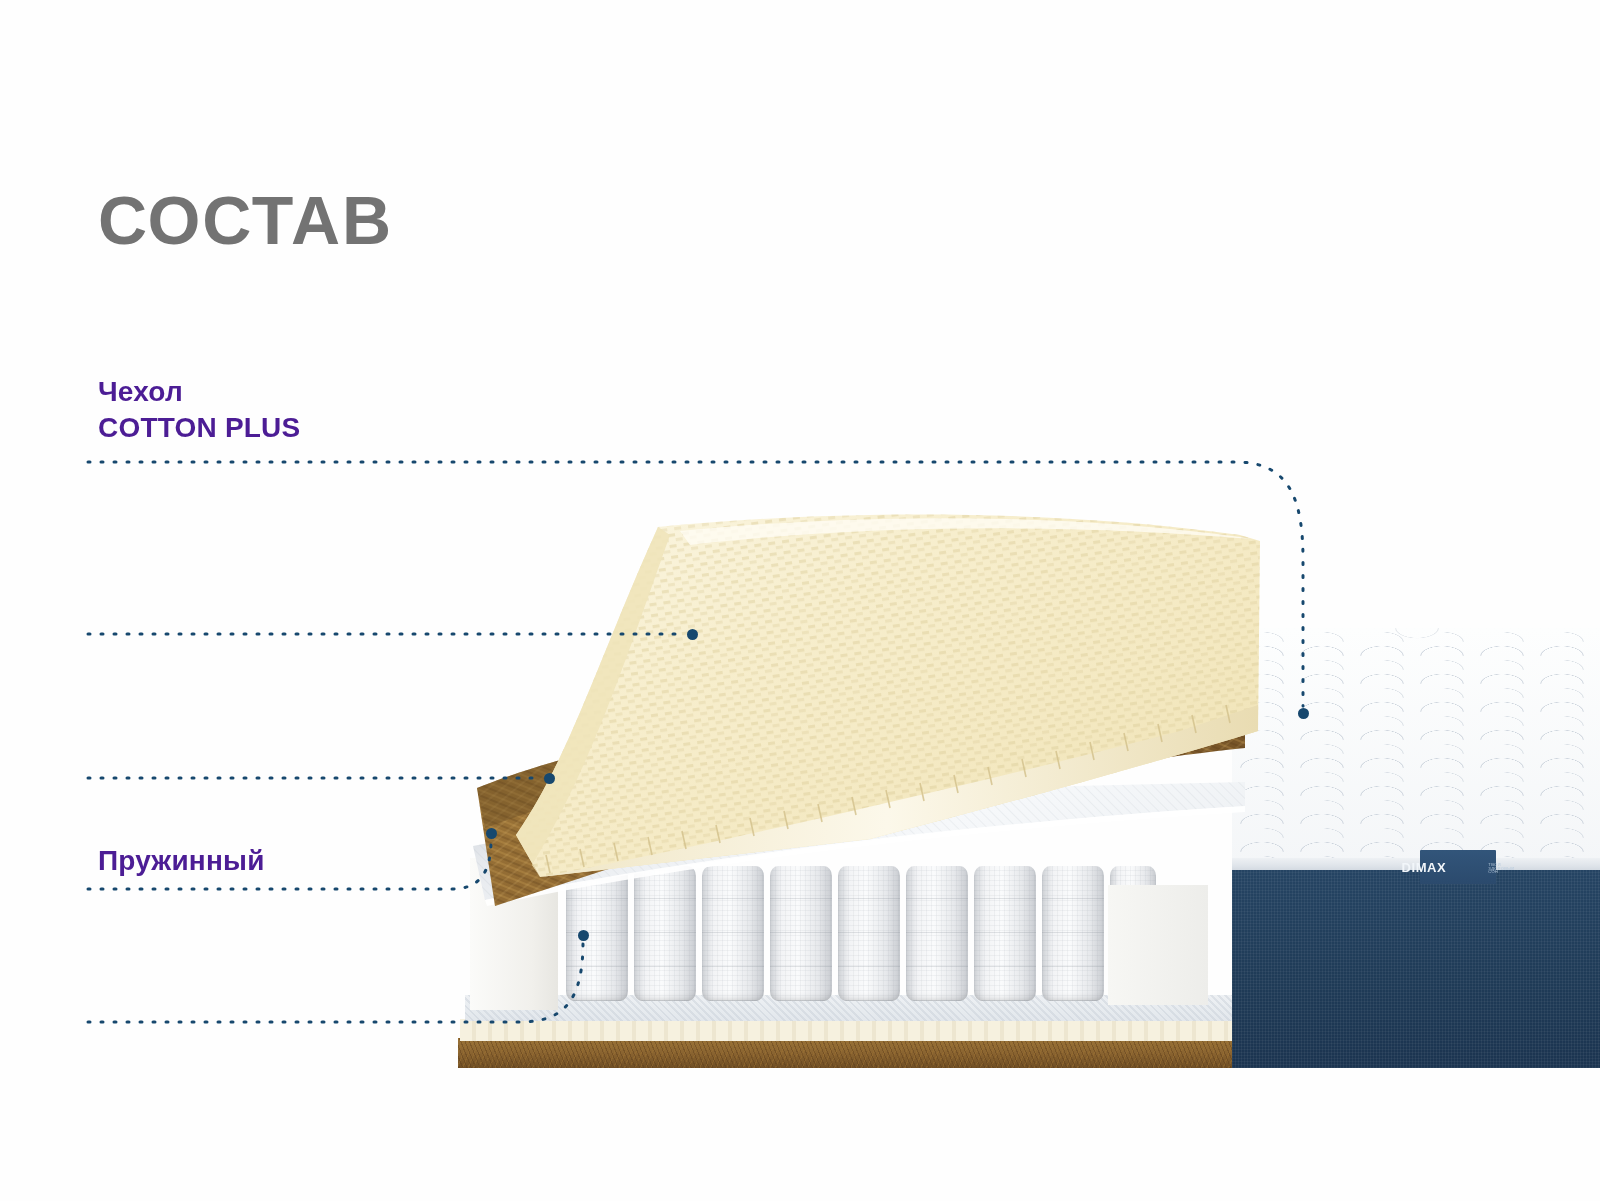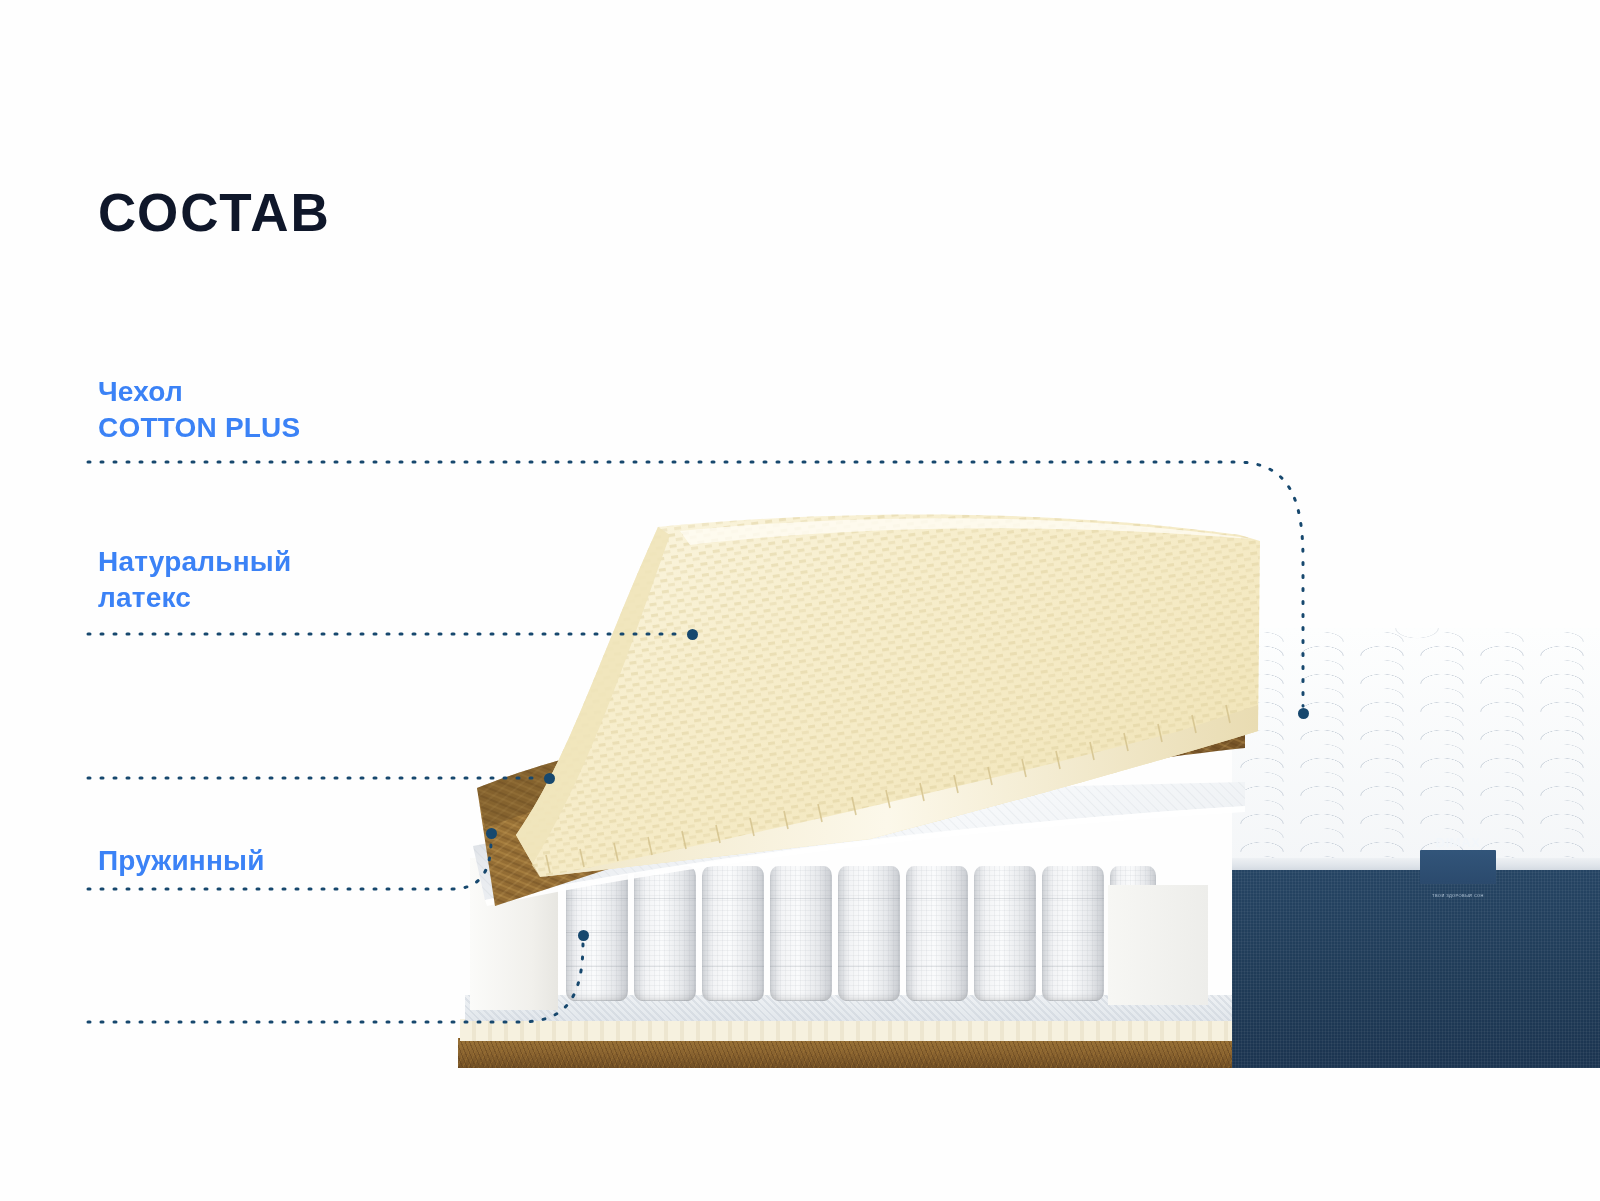--- a/index.html
+++ b/index.html
@@ -7,27 +7,27 @@
   body{
     width:1600px;height:1201px;position:relative;overflow:hidden;
     font-family:"Liberation Sans","DejaVu Sans",sans-serif;
     background:#fefefe;
   }
   #stage{position:absolute;inset:0;width:1600px;height:1201px;}
 
   
   #page-title{
     position:absolute;left:98px;top:186px;
-    font-size:53px;font-weight:700;letter-spacing:2px;
-    color:#0f172a;line-height:1;white-space:nowrap;
+    font-size:68px;font-weight:700;letter-spacing:2px;
+    color:#737373;line-height:1;white-space:nowrap;
   }
 
   
   .label{
-    position:absolute;color:#3b82f6;font-weight:700;
+    position:absolute;color:#4c1d95;font-weight:700;
     font-size:28px;line-height:1.30;white-space:pre-line;
     letter-spacing:.2px;
   }
   #label-cover   {left:98px;top:374px;}
   #label-latex   {left:98px;top:544px;}
   #label-coir    {left:98px;top:692px;}
   #label-spun    {left:98px;top:843px;}
   #label-spring  {left:98px;top:941px;}
 
   
@@ -63,21 +63,21 @@
   #side-panel{
     left:1232px;top:870px;width:370px;height:198px;
     background:
       repeating-linear-gradient(90deg, rgba(255,255,255,.05) 0 1px, rgba(0,0,0,0) 1px 3px),
       repeating-linear-gradient(0deg, rgba(255,255,255,.045) 0 1px, rgba(0,0,0,0) 1px 3px),
       linear-gradient(180deg,#254463 0%,#1f3b57 55%,#1b3450 100%);
   }
   #dimax-badge{
     left:1420px;top:850px;width:76px;height:34px;
     background:linear-gradient(180deg,#32557a,#2b4a6d);
-    display:flex;flex-direction:column;align-items:center;justify-content:center;
+    display:flex;flex-direction:row;align-items:center;justify-content:center;
     border-radius:1px;
     gap:42px;
   }
   #dimax-badge .dm-name{
     color:#f2f6fa;font-size:13px;font-weight:700;letter-spacing:.6px;line-height:1;
   }
   #dimax-badge .dm-tag{
     color:#b9cbdd;font-size:4px;letter-spacing:.4px;line-height:1;margin-top:3px;
     transform:scaleY(.9);
   }
@@ -277,17 +277,15 @@
   </svg>
 
   <div class="dot" style="left:1298px;top:708px"></div>
   <div class="dot" style="left:687px;top:629px"></div>
   <div class="dot" style="left:544px;top:773px"></div>
   <div class="dot" style="left:486px;top:828px"></div>
   <div class="dot" style="left:578px;top:930px"></div>
 
   <div class="label" id="label-cover">Чехол
 COTTON PLUS</div>
-  <div class="label" id="label-latex">Натуральный
-латекс</div>
   <div class="label" id="label-spun">Пружинный</div>
 
 </div>
 
 </body></html>

